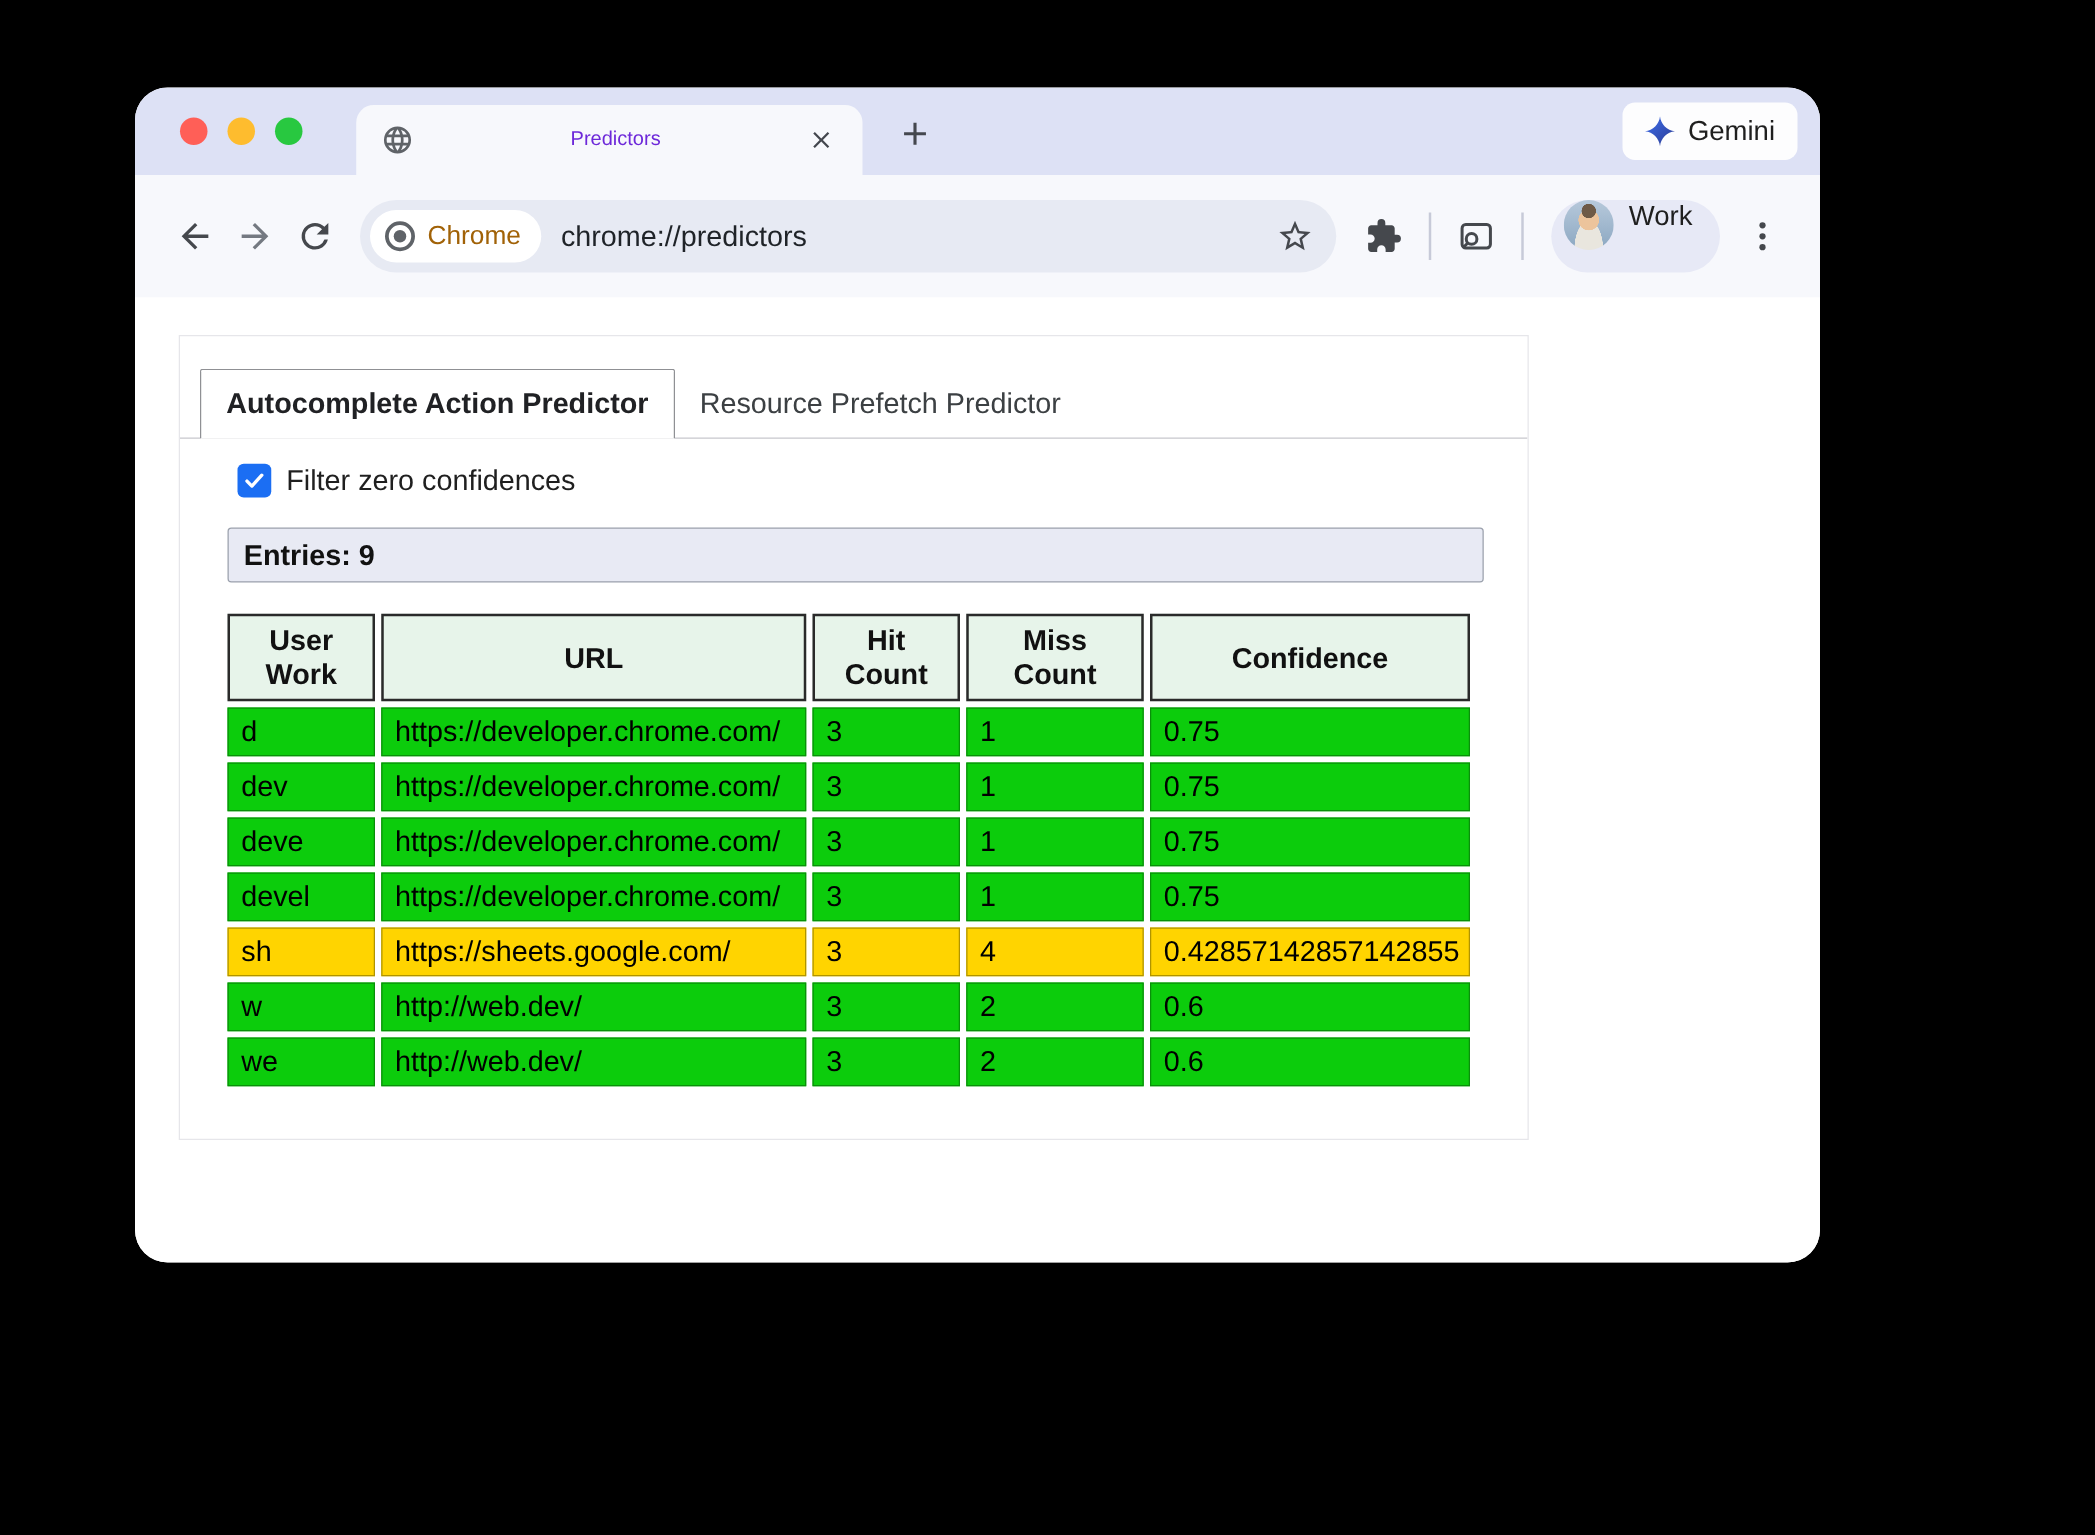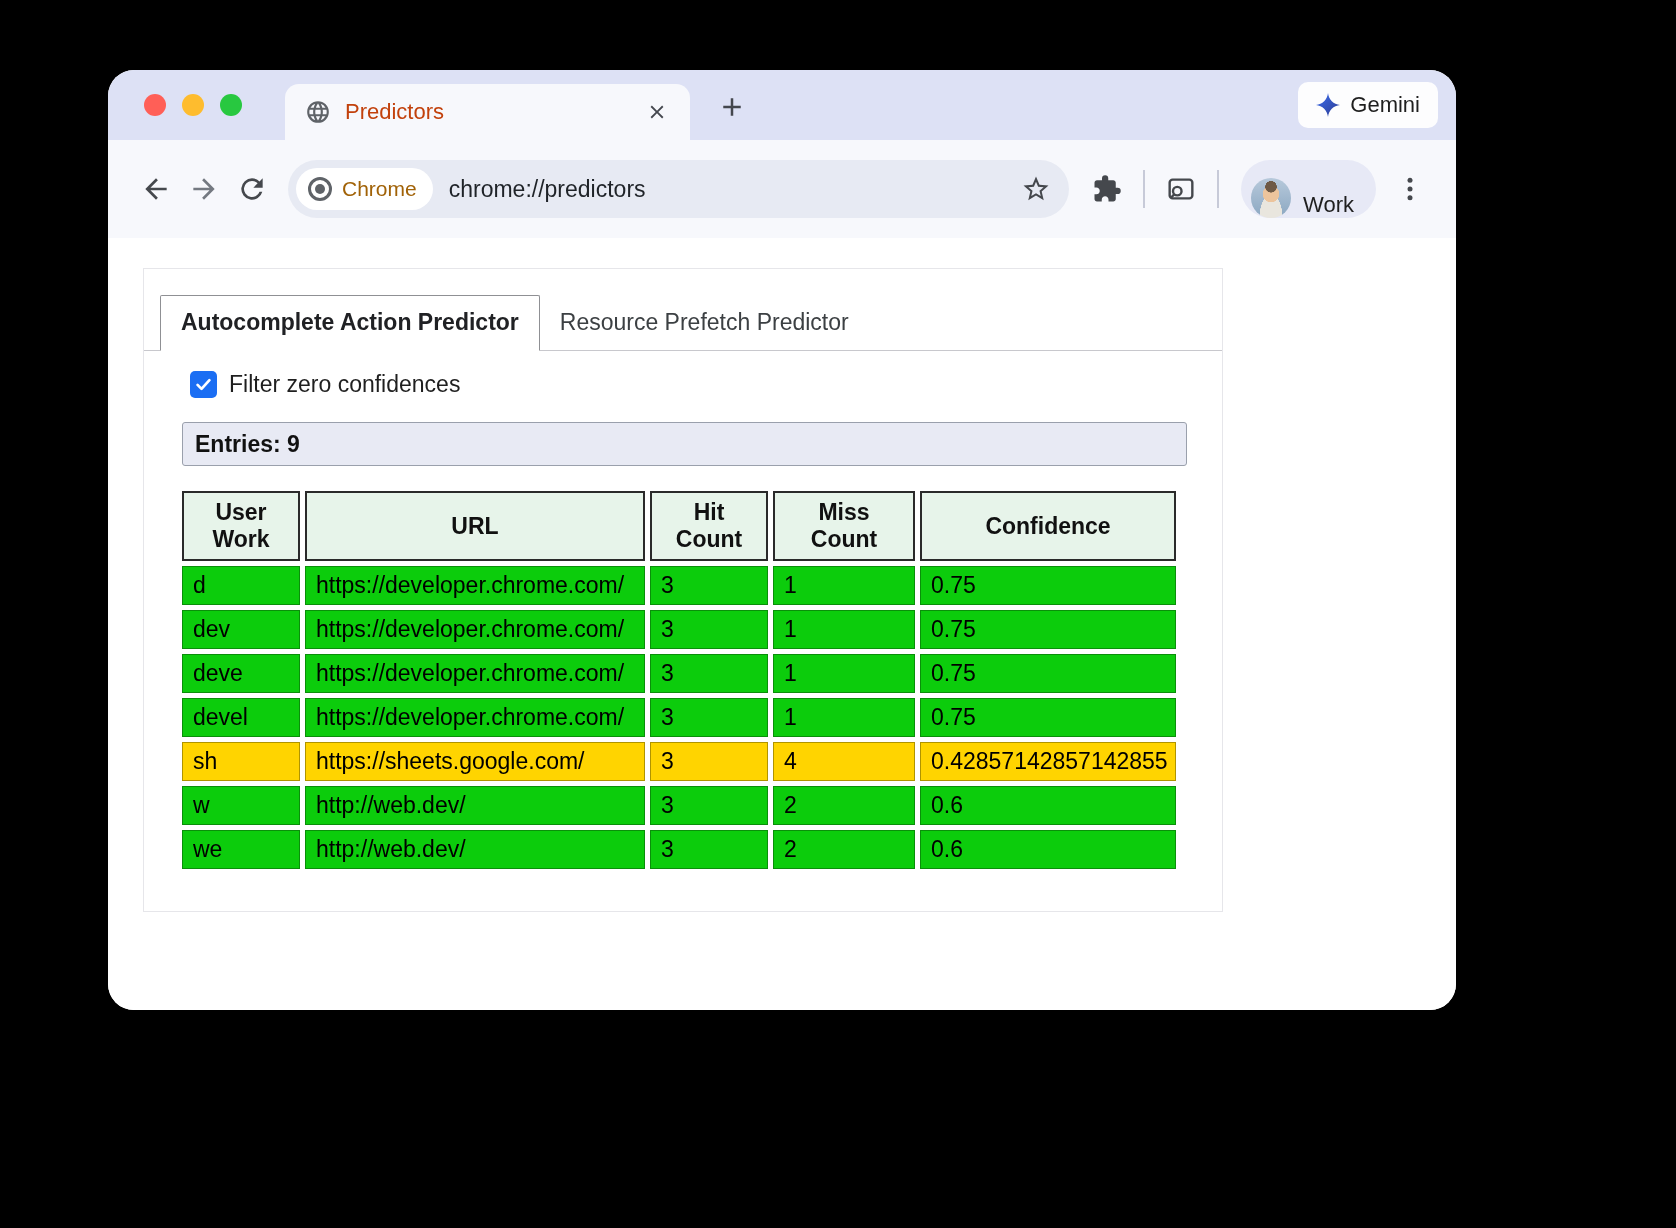--- a/index.html
+++ b/index.html
@@ -38,22 +38,22 @@
     position: absolute;
     left: 177px; bottom: 0;
     width: 405px; height: 56px;
     background: #f7f8fc;
     border-radius: 14px 14px 0 0;
     display: flex;
     align-items: center;
     padding: 0 16px 0 20px;
   }
   .browser-tab .tab-title {
-    font-size: 22px; color: #c2410c; margin-left: 14px;
-    flex: 1; white-space: nowrap; overflow: hidden;
+    font-size: 16px; color: #6d28d9; margin-left: 14px;
+    flex: 1; white-space: nowrap; overflow: hidden; text-align: center;
   }
   .icon-btn {
     display: inline-flex; align-items: center; justify-content: center;
     border-radius: 50%;
   }
   .tab-close { width: 34px; height: 34px; }
   .new-tab-btn { position: absolute; left: 604px; top: 17px; width: 40px; height: 40px; }
   .gemini-badge {
     position: absolute;
     right: 18px; top: 12px;
@@ -109,21 +109,21 @@
   .omnibox .url {
     font-size: 23px; color: #1f2328;
     margin-left: 16px; flex: 1;
     white-space: nowrap; overflow: hidden;
   }
   .toolbar-divider { width: 2px; height: 38px; background: #c7cad8; margin: 0 12px; flex: 0 0 auto; }
   .profile-chip {
     height: 58px;
     background: #e7e9f6;
     border-radius: 29px;
-    display: flex; align-items: flex-end;
+    display: flex; align-items: flex-start;
     padding: 0 22px 0 10px;
     gap: 12px;
     margin: 0 10px;
     flex: 0 0 auto;
   }
   .profile-chip span { font-size: 22px; color: #1f1f1f; }
   .avatar {
     width: 40px; height: 40px; border-radius: 50%;
     background:
       radial-gradient(circle at 50% 22%, #6e5a46 0 15%, rgba(0,0,0,0) 16%),

